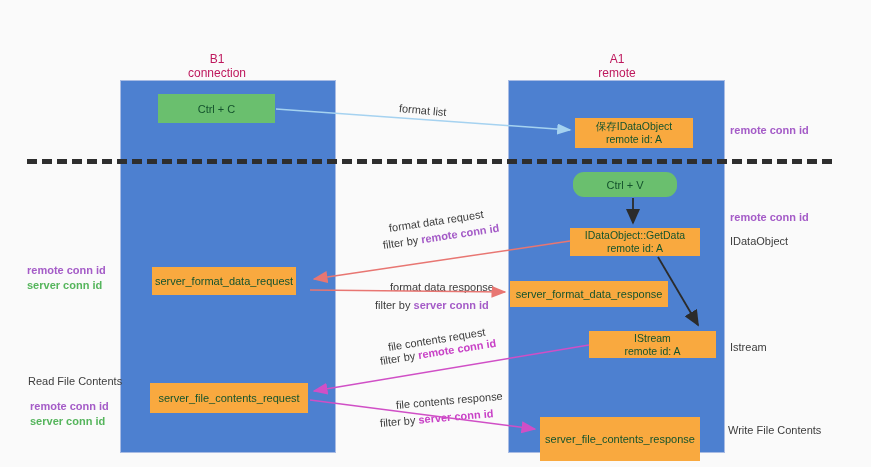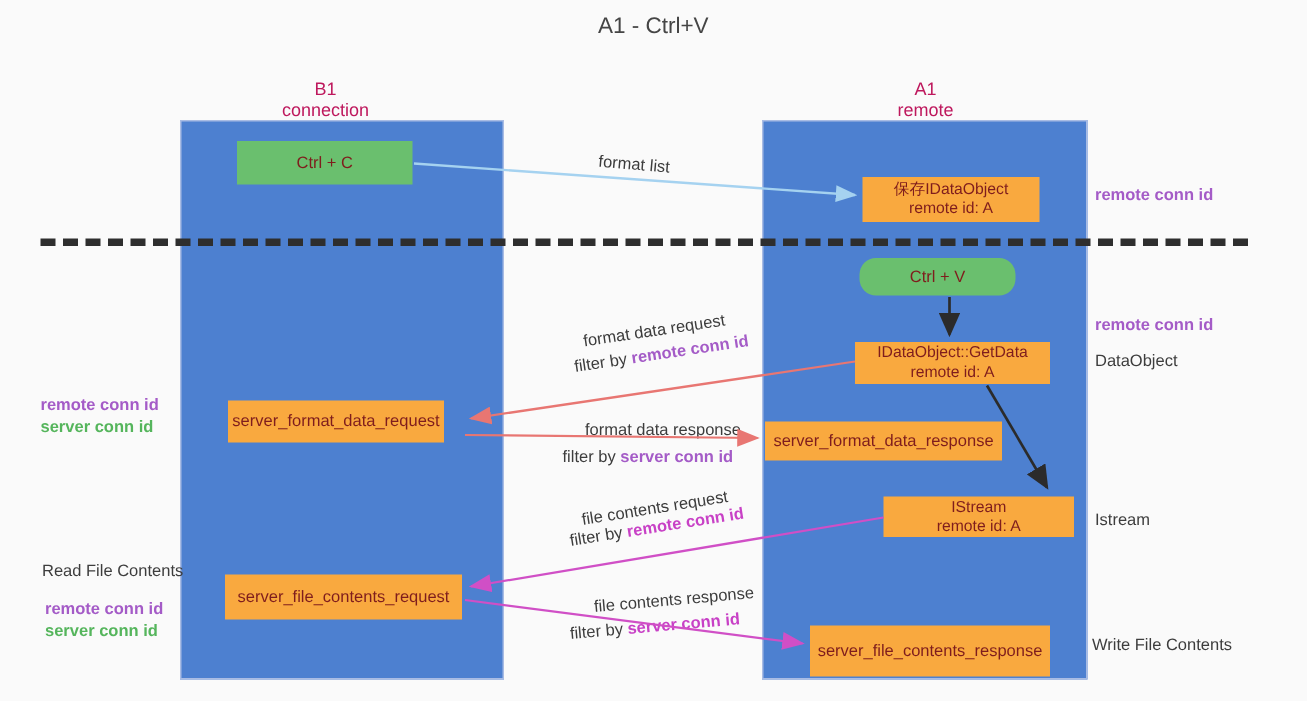--- a/index.html
+++ b/index.html
@@ -15,21 +15,21 @@
     font-size:15px;line-height:19px;color:#454545;
   }
   .col-header{
     text-align:center;font-size:12px;line-height:14px;color:#be185d;
   }
   .lane{
     background:#4d80d0;border:1px solid #a9bce4;box-sizing:border-box;
   }
   .node{
     display:flex;align-items:center;justify-content:center;
-    text-align:center;color:#7f1d1d;box-sizing:border-box;
+    text-align:center;color:#14532d;box-sizing:border-box;
   }
   .node.orange{background:#f9a93f;}
   .node.green{background:#6abf6e;}
   .node .two{font-size:10.5px;line-height:13px;}
   .node .one{font-size:11px;}
   .side-label{font-size:11px;white-space:nowrap;}
   .black-label{color:#3d3d3d;}
   .purple{color:#a45bc7;font-weight:bold;}
   .green-txt{color:#55b55c;font-weight:bold;}
   .magenta{color:#c841c6;font-weight:bold;}
@@ -39,21 +39,20 @@
   .dashed-line{
     left:27px;top:159px;width:805px;height:0;
     border-top:5px dashed #2e2e2e;
   }
   svg.overlay{position:absolute;left:0;top:0;pointer-events:none;}
 </style>
 </head>
 <body>
 
 <div class="abs title">
-  <div>A1 - Ctrl+V</div>
 </div>
 
 <div class="abs col-header" style="left:160px;top:52px;width:114px;">
   <div>B1</div>
   <div>connection</div>
 </div>
 <div class="abs col-header" style="left:560px;top:52px;width:114px;">
   <div>A1</div>
   <div>remote</div>
 </div>
@@ -97,27 +96,27 @@
   <span class="two">
     <span style="display:block;">IStream</span>
     <span style="display:block;">remote id: A</span>
   </span>
 </div>
 
 <div class="abs node orange" style="left:150px;top:383px;width:158px;height:30px;text-align:center;">
   <span class="one">server_file_contents_request</span>
 </div>
 
-<div class="abs node orange" style="left:540px;top:417px;width:160px;height:34px;">
+<div class="abs node orange" style="left:540px;top:417px;width:160px;height:44px;">
   <span class="one">server_file_contents_response</span>
 </div>
 
 <div class="abs side-label purple" style="left:730px;top:124px;">remote conn id</div>
 <div class="abs side-label purple" style="left:730px;top:211px;">remote conn id</div>
-<div class="abs side-label black-label" style="left:730px;top:235px;">DataObject</div>
+<div class="abs side-label black-label" style="left:730px;top:235px;">IDataObject</div>
 <div class="abs side-label black-label" style="left:730px;top:341px;">Istream</div>
 <div class="abs side-label black-label" style="left:728px;top:424px;">Write File Contents</div>
 
 <div class="abs side-label purple" style="left:27px;top:264px;">remote conn id</div>
 <div class="abs side-label green-txt" style="left:27px;top:279px;">server conn id</div>
 <div class="abs side-label black-label" style="left:28px;top:375px;">Read File Contents</div>
 <div class="abs side-label purple" style="left:30px;top:400px;">remote conn id</div>
 <div class="abs side-label green-txt" style="left:30px;top:415px;">server conn id</div>
 
 <div class="abs arrow-label" style="left:399px;top:102px;transform:rotate(5deg);">format list</div>

